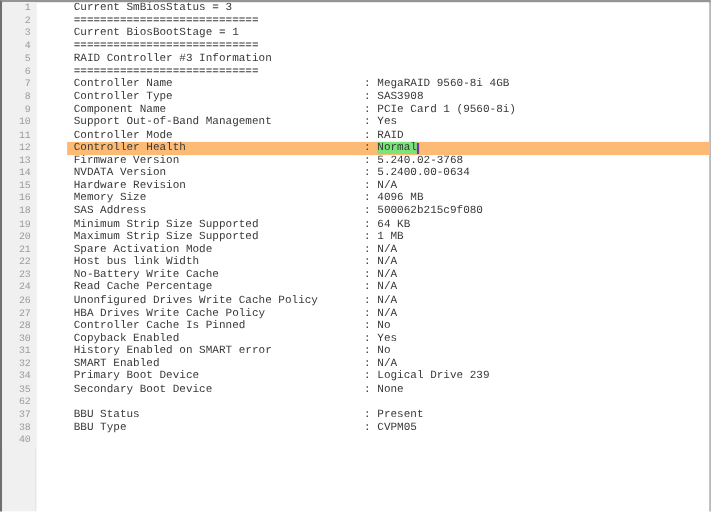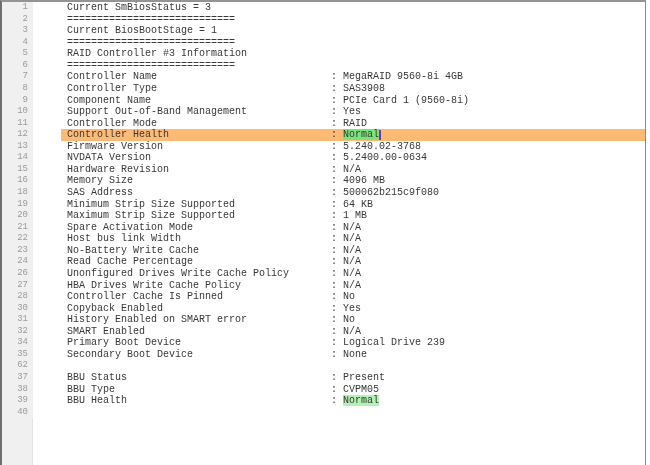--- a/index.html
+++ b/index.html
@@ -75,16 +75,15 @@
       <div class="row"><span class="ln">27</span><span class="code"><span class="key">HBA Drives Write Cache Policy</span><span>: </span><span>N/A</span></span></div>
       <div class="row"><span class="ln">28</span><span class="code"><span class="key">Controller Cache Is Pinned</span><span>: </span><span>No</span></span></div>
       <div class="row"><span class="ln">30</span><span class="code"><span class="key">Copyback Enabled</span><span>: </span><span>Yes</span></span></div>
       <div class="row"><span class="ln">31</span><span class="code"><span class="key">History Enabled on SMART error</span><span>: </span><span>No</span></span></div>
       <div class="row"><span class="ln">32</span><span class="code"><span class="key">SMART Enabled</span><span>: </span><span>N/A</span></span></div>
       <div class="row"><span class="ln">34</span><span class="code"><span class="key">Primary Boot Device</span><span>: </span><span>Logical Drive 239</span></span></div>
       <div class="row"><span class="ln">35</span><span class="code"><span class="key">Secondary Boot Device</span><span>: </span><span>None</span></span></div>
       <div class="row"><span class="ln">62</span><span class="code"></span></div>
       <div class="row"><span class="ln">37</span><span class="code"><span class="key">BBU Status</span><span>: </span><span>Present</span></span></div>
       <div class="row"><span class="ln">38</span><span class="code"><span class="key">BBU Type</span><span>: </span><span>CVPM05</span></span></div>
-      <div class="row"><span class="ln">39</span><span class="code"><span class="key">BBU Health</span><span>: </span><span class="m-other">Normal</span></span></div>
       <div class="row"><span class="ln">40</span><span class="code"></span></div>
     </div>
 </div>
 
 </body></html>

